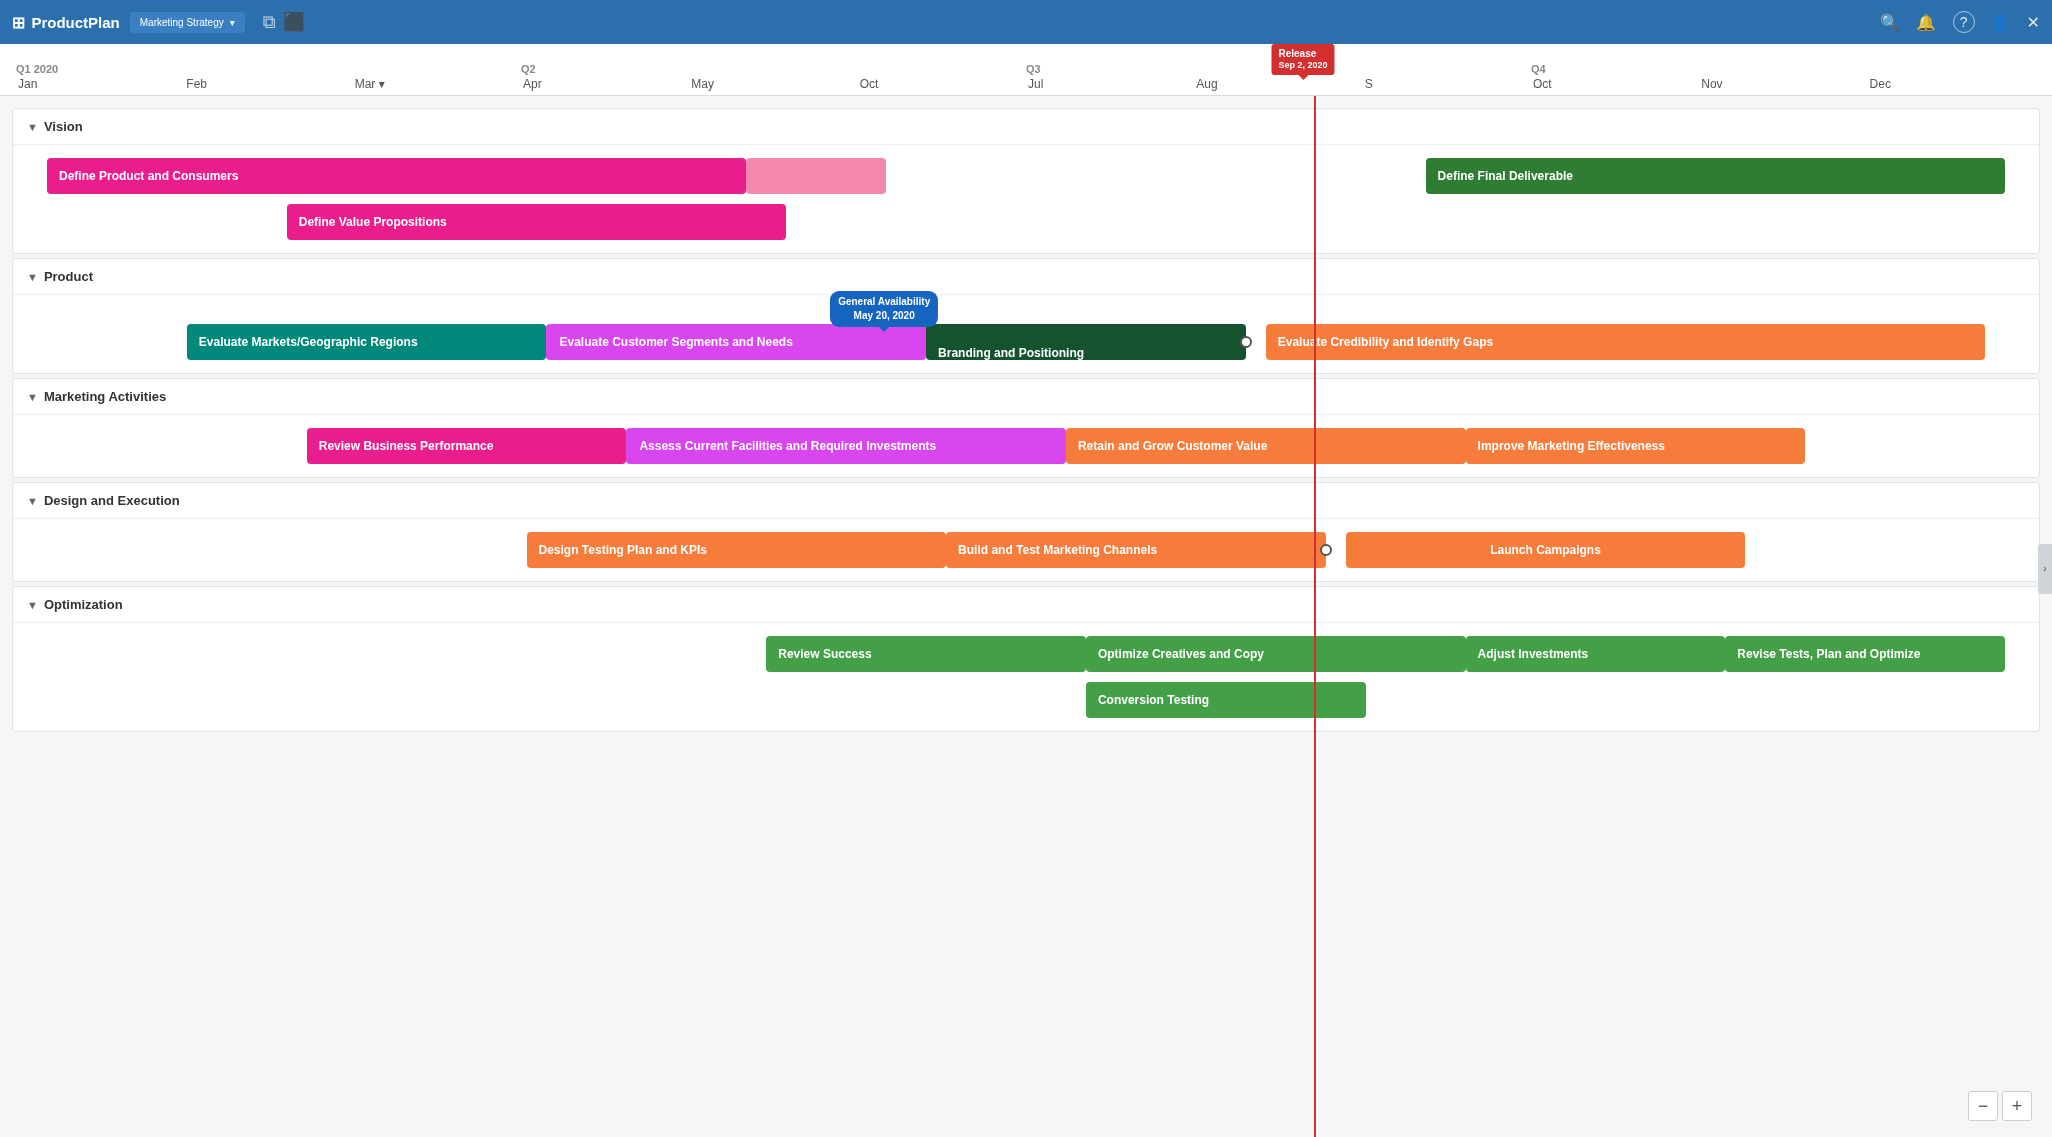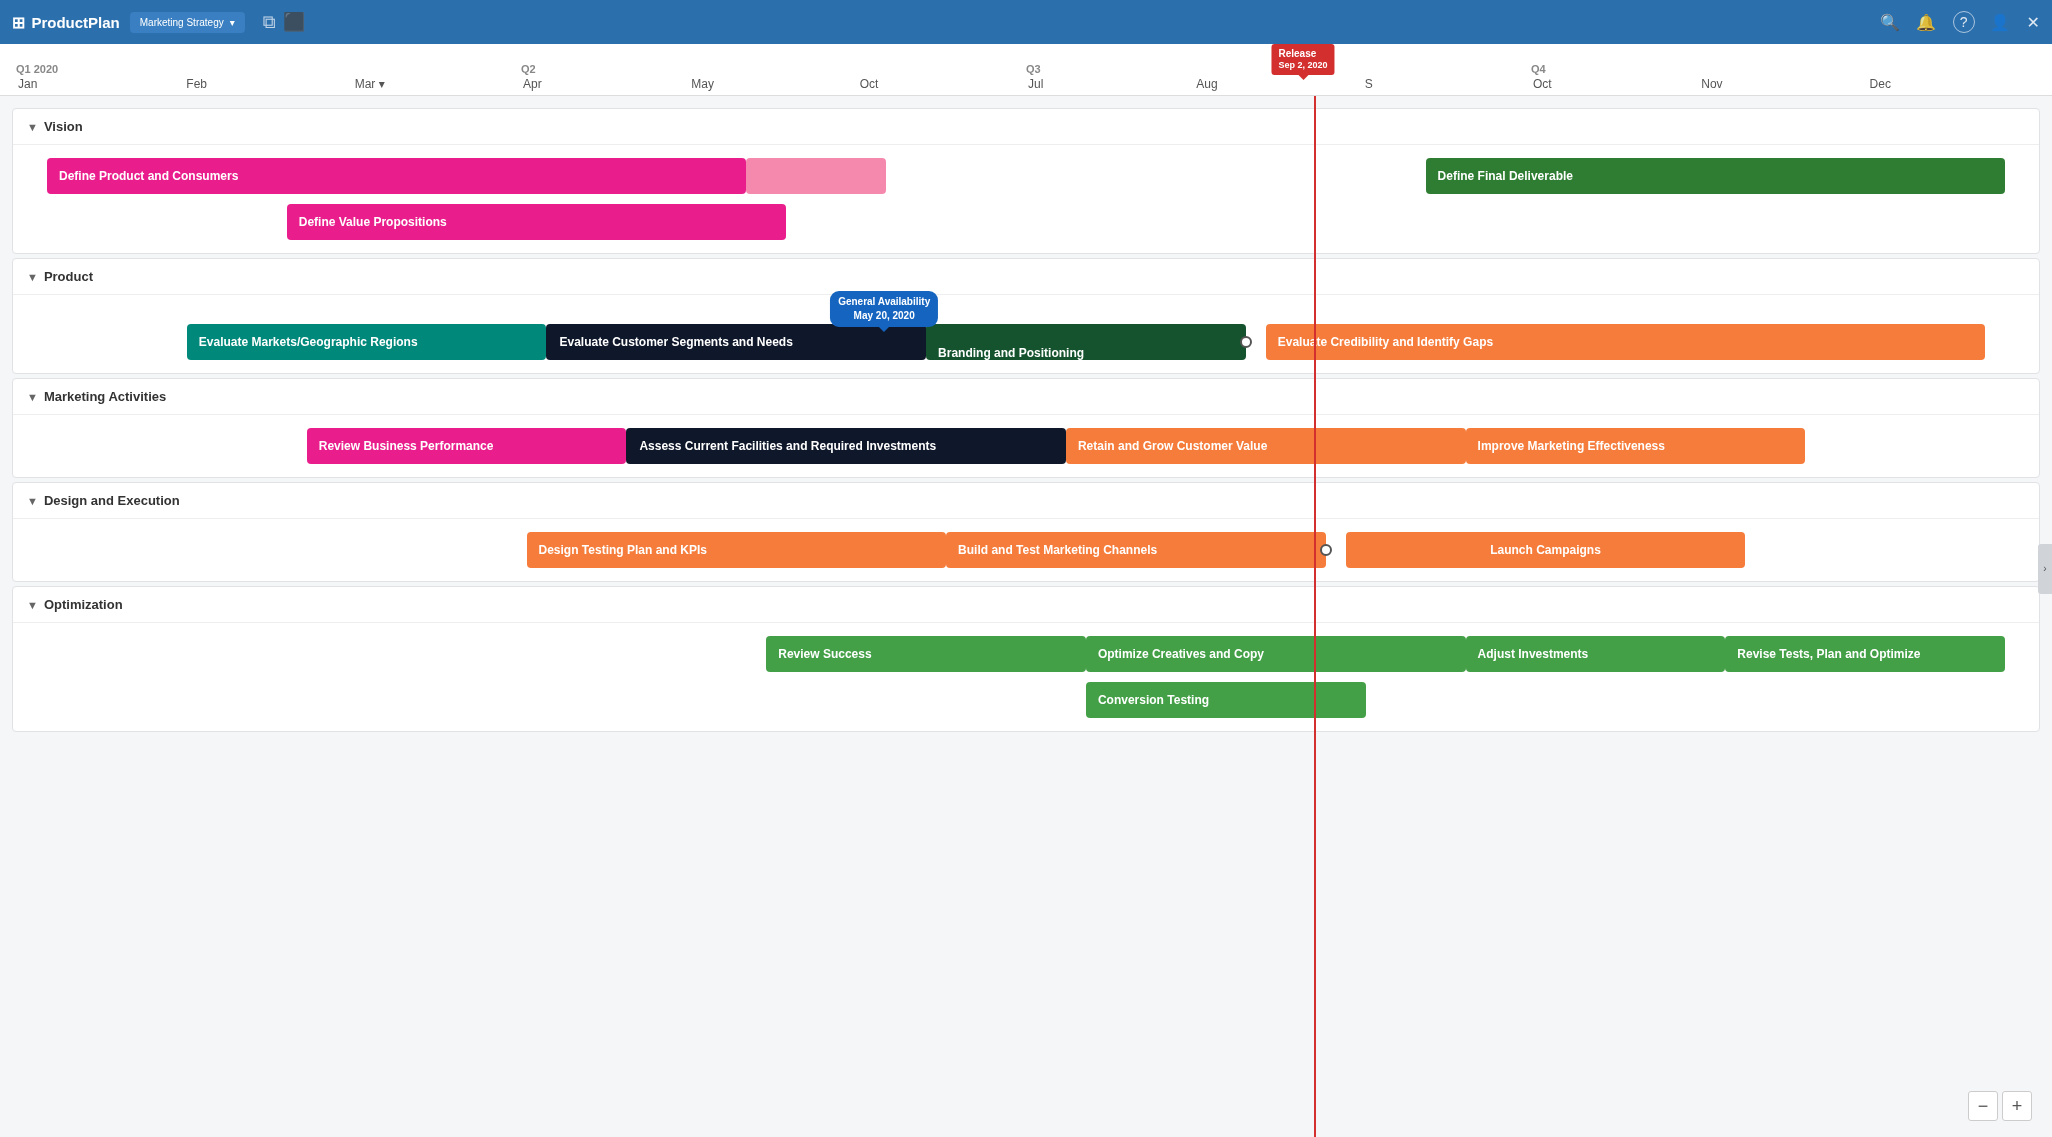--- a/index.html
+++ b/index.html
@@ -169,21 +169,21 @@
       text-overflow: ellipsis;
       position: absolute;
       cursor: pointer;
     }
     .bar-pink { background: #e91e8c; }
     .bar-pink-light { background: #f06292; }
     .bar-orange { background: #f57c3a; }
     .bar-green { background: #2e7d32; }
     .bar-teal { background: #00897b; }
     .bar-purple { background: #14532d; align-items: flex-end; }
-    .bar-magenta { background: #0f172a; padding-left: 13px; }
+    .bar-magenta { background: #d946ef; padding-left: 13px; }
     .bar-green-light { background: #43a047; }
 
     
     .milestone-dot {
       width: 12px;
       height: 12px;
       border-radius: 50%;
       border: 2px solid #555;
       background: white;
       position: absolute;

